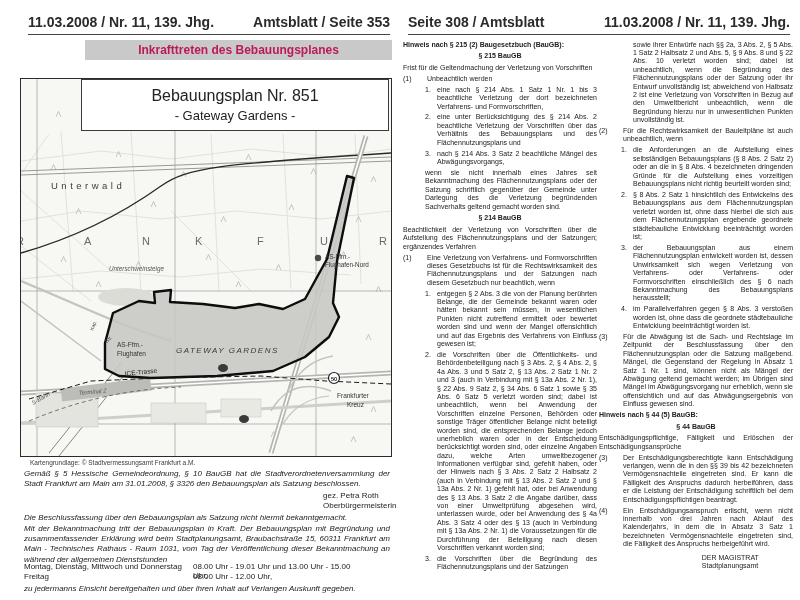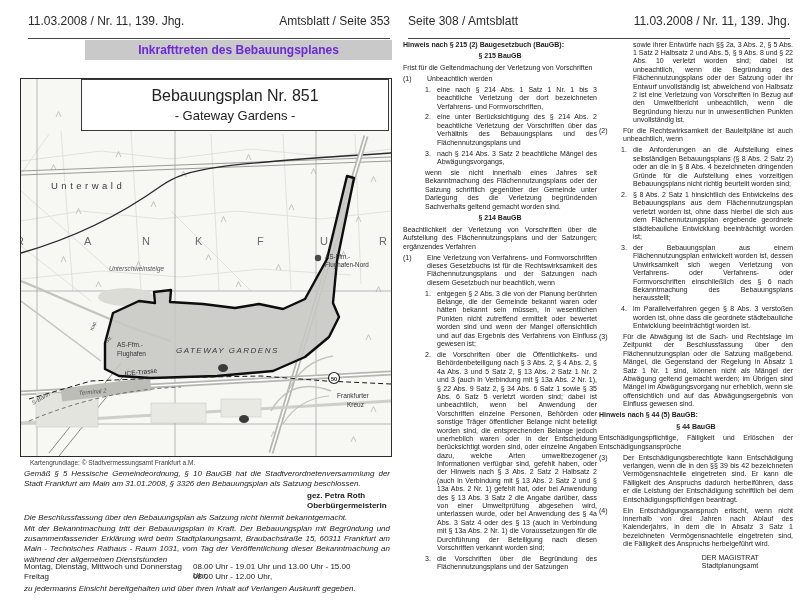--- a/index.html
+++ b/index.html
@@ -1,24 +1,24 @@
 <!DOCTYPE html>
 <html><head>
 <meta charset="utf-8">
 <style>
   html,body{margin:0;padding:0;}
   body{width:800px;height:600px;background:#ffffff;position:relative;overflow:hidden;
        font-family:"Liberation Sans","DejaVu Sans",sans-serif;color:#1e1e1e;}
   .abs{position:absolute;}
   
-  .pghead{font-size:12px;color:#2a2a2a;border-bottom:1px solid #444;padding-bottom:10px;
-          display:flex;justify-content:space-between;}
+  .pghead{font-size:14px;color:#2a2a2a;border-bottom:1px solid #444;padding-bottom:4px;
+          display:flex;justify-content:space-between;font-weight:bold;}
   
   .titlebar{background:#c9c9c9;text-align:center;font-weight:bold;font-size:12px;
-            line-height:20px;color:#6d28d9;}
+            line-height:20px;color:#be185d;}
   .mapframe{border:1.3px solid #2b2b2b;background:#fca5a5;overflow:hidden;}
   .maptitlebox{position:absolute;left:60px;top:0;width:306px;height:50px;background:#fff;
                border:1px solid #3a3a3a;text-align:center;z-index:5;}
   .maptitle{font-size:16px;margin-top:7px;color:#222;}
   .mapsubtitle{font-size:13px;margin-top:3px;color:#222;}
   .caption{font-size:6.5px;color:#3a3a3a;}
   .body-text{font-size:8px;line-height:1.28;text-align:justify;color:#222;font-style:italic;}
   .sig{font-size:8px;line-height:1.3;color:#222;}
   .hours-row{font-size:8px;color:#222;position:absolute;width:366px;}
   .hours-days{position:absolute;left:24px;}
@@ -182,21 +182,21 @@
     <text x="12" y="326" font-size="6" font-style="italic" fill="#555" transform="rotate(-30 12 326)">S-Bahn</text>
     <text x="316" y="319" font-size="6.5" fill="#333">Frankfurter</text>
     <text x="326" y="328" font-size="6.5" fill="#333">Kreuz</text>
   </svg>
 </div>
 
 <div class="abs caption" style="left:30px;top:459px;">Kartengrundlage: © Stadtvermessungsamt Frankfurt a.M.</div>
 
 <div class="abs body-text" style="left:24px;top:469px;width:366px;">Gemäß § 5 Hessische Gemeindeordnung, § 10 BauGB hat die Stadtverordnetenversammlung der Stadt Frankfurt am Main am 31.01.2008, § 3326 den Bebauungsplan als Satzung beschlossen.</div>
 
-<div class="abs sig" style="left:307px;top:491px;font-weight:bold;">
+<div class="abs sig" style="left:323px;top:491px;">
   <div>gez. Petra Roth</div>
   <div>Oberbürgermeisterin</div>
 </div>
 
 <div class="abs body-text" style="left:24px;top:513px;width:366px;">Die Beschlussfassung über den Bebauungsplan als Satzung nicht hiermit bekanntgemacht.</div>
 
 <div class="abs body-text" style="left:24px;top:524px;width:366px;">Mit der Bekanntmachung tritt der Bebauungsplan in Kraft. Der Bebauungsplan mit Begründung und zusammenfassender Erklärung wird beim Stadtplanungsamt, Braubachstraße 15, 60311 Frankfurt am Main - Technisches Rathaus - Raum 1031, vom Tag der Veröffentlichung dieser Bekanntmachung an während der allgemeinen Dienststunden</div>
 
 <div class="hours-row" style="top:562px;">
   <span class="hours-days">Montag, Dienstag, Mittwoch und Donnerstag</span>

